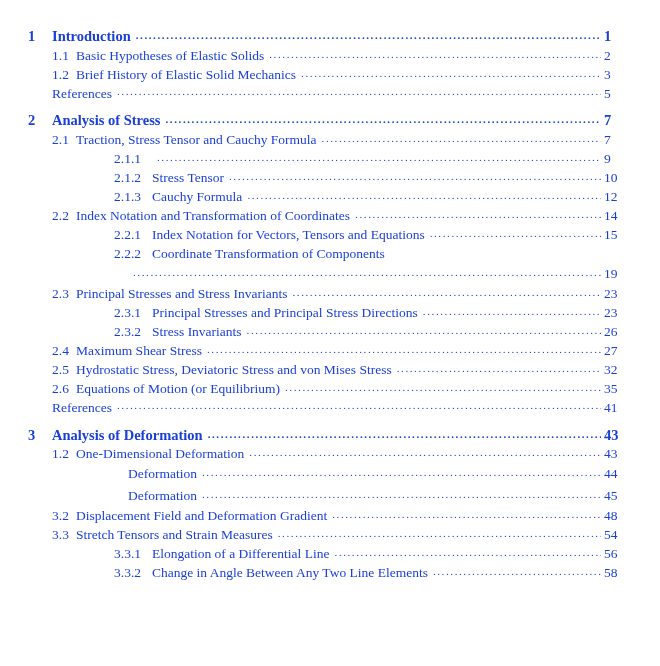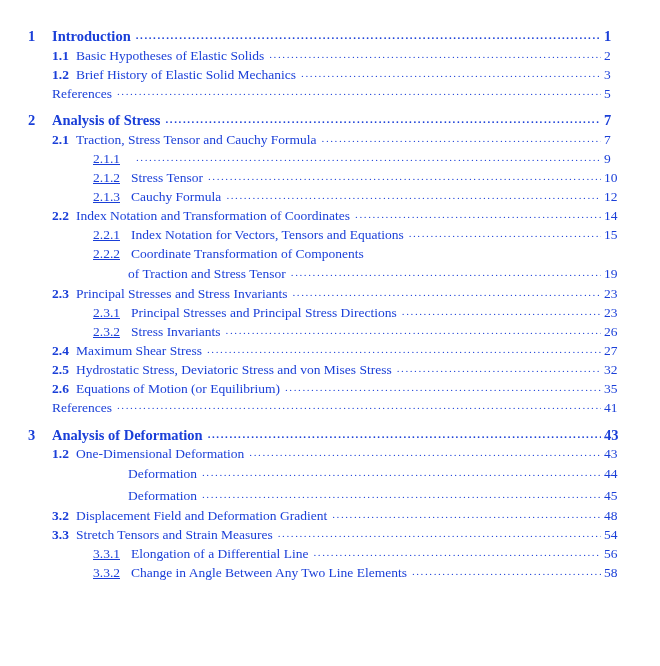--- a/index.html
+++ b/index.html
@@ -62,27 +62,27 @@
     font-weight: bold;
     font-size: 14.5px;
   }
   .lvl-chap .num { width: 24px; }
   .lvl-chap .page-no { font-weight: bold; }
 
   .lvl-sec {
     font-size: 13.5px;
     margin-bottom: 5.5px;
   }
-  .lvl-sec .num { width: 24px; margin-left: 24px; font-weight: bold; }
+  .lvl-sec .num { width: 24px; margin-left: 24px; }
 
   .lvl-sub {
     font-size: 13.5px;
     margin-bottom: 5.5px;
   }
-  .lvl-sub .num { width: 38px; margin-left: 65px; text-decoration: underline; }
+  .lvl-sub .num { width: 38px; margin-left: 86px; }
 
   .lvl-ref {
     font-size: 13.5px;
     margin-bottom: 5.5px;
     align-items: center;
   }
   .lvl-ref .num { width: 0; margin-left: 24px; }
   .lvl-ref .title { }
 
   
@@ -171,21 +171,20 @@
         <span class="page-no">15</span>
       </div>
       <div class="entry lvl-sub noline firstrow">
         <span class="num">2.2.2</span>
         <span class="title">Coordinate Transformation of Components</span>
         <span class="dots">................................................................................................................................</span>
         <span class="page-no">19</span>
       </div>
       <div class="cont">
         <span class="num"></span>
-        <span class="title">of Traction and Stress Tensor</span>
         <span class="dots">................................................................................................................................</span>
         <span class="page-no">19</span>
       </div>
       <div class="entry lvl-sec">
         <span class="num">2.3</span>
         <span class="title">Principal Stresses and Stress Invariants</span>
         <span class="dots">................................................................................................................................</span>
         <span class="page-no">23</span>
       </div>
       <div class="entry lvl-sub">

